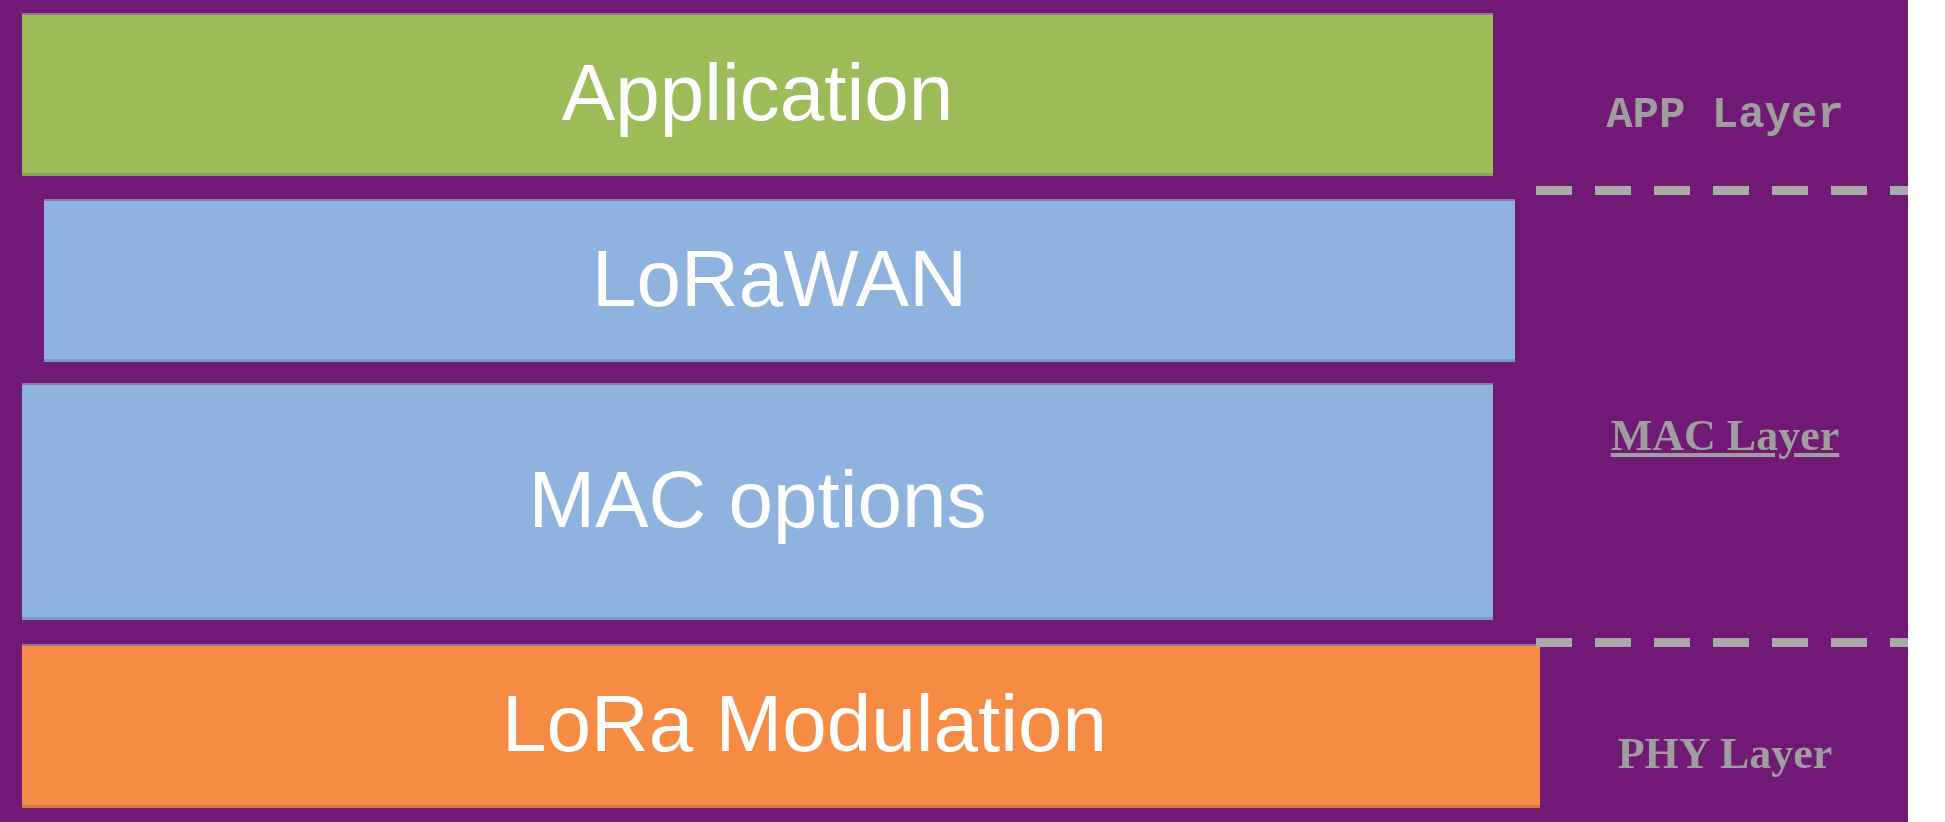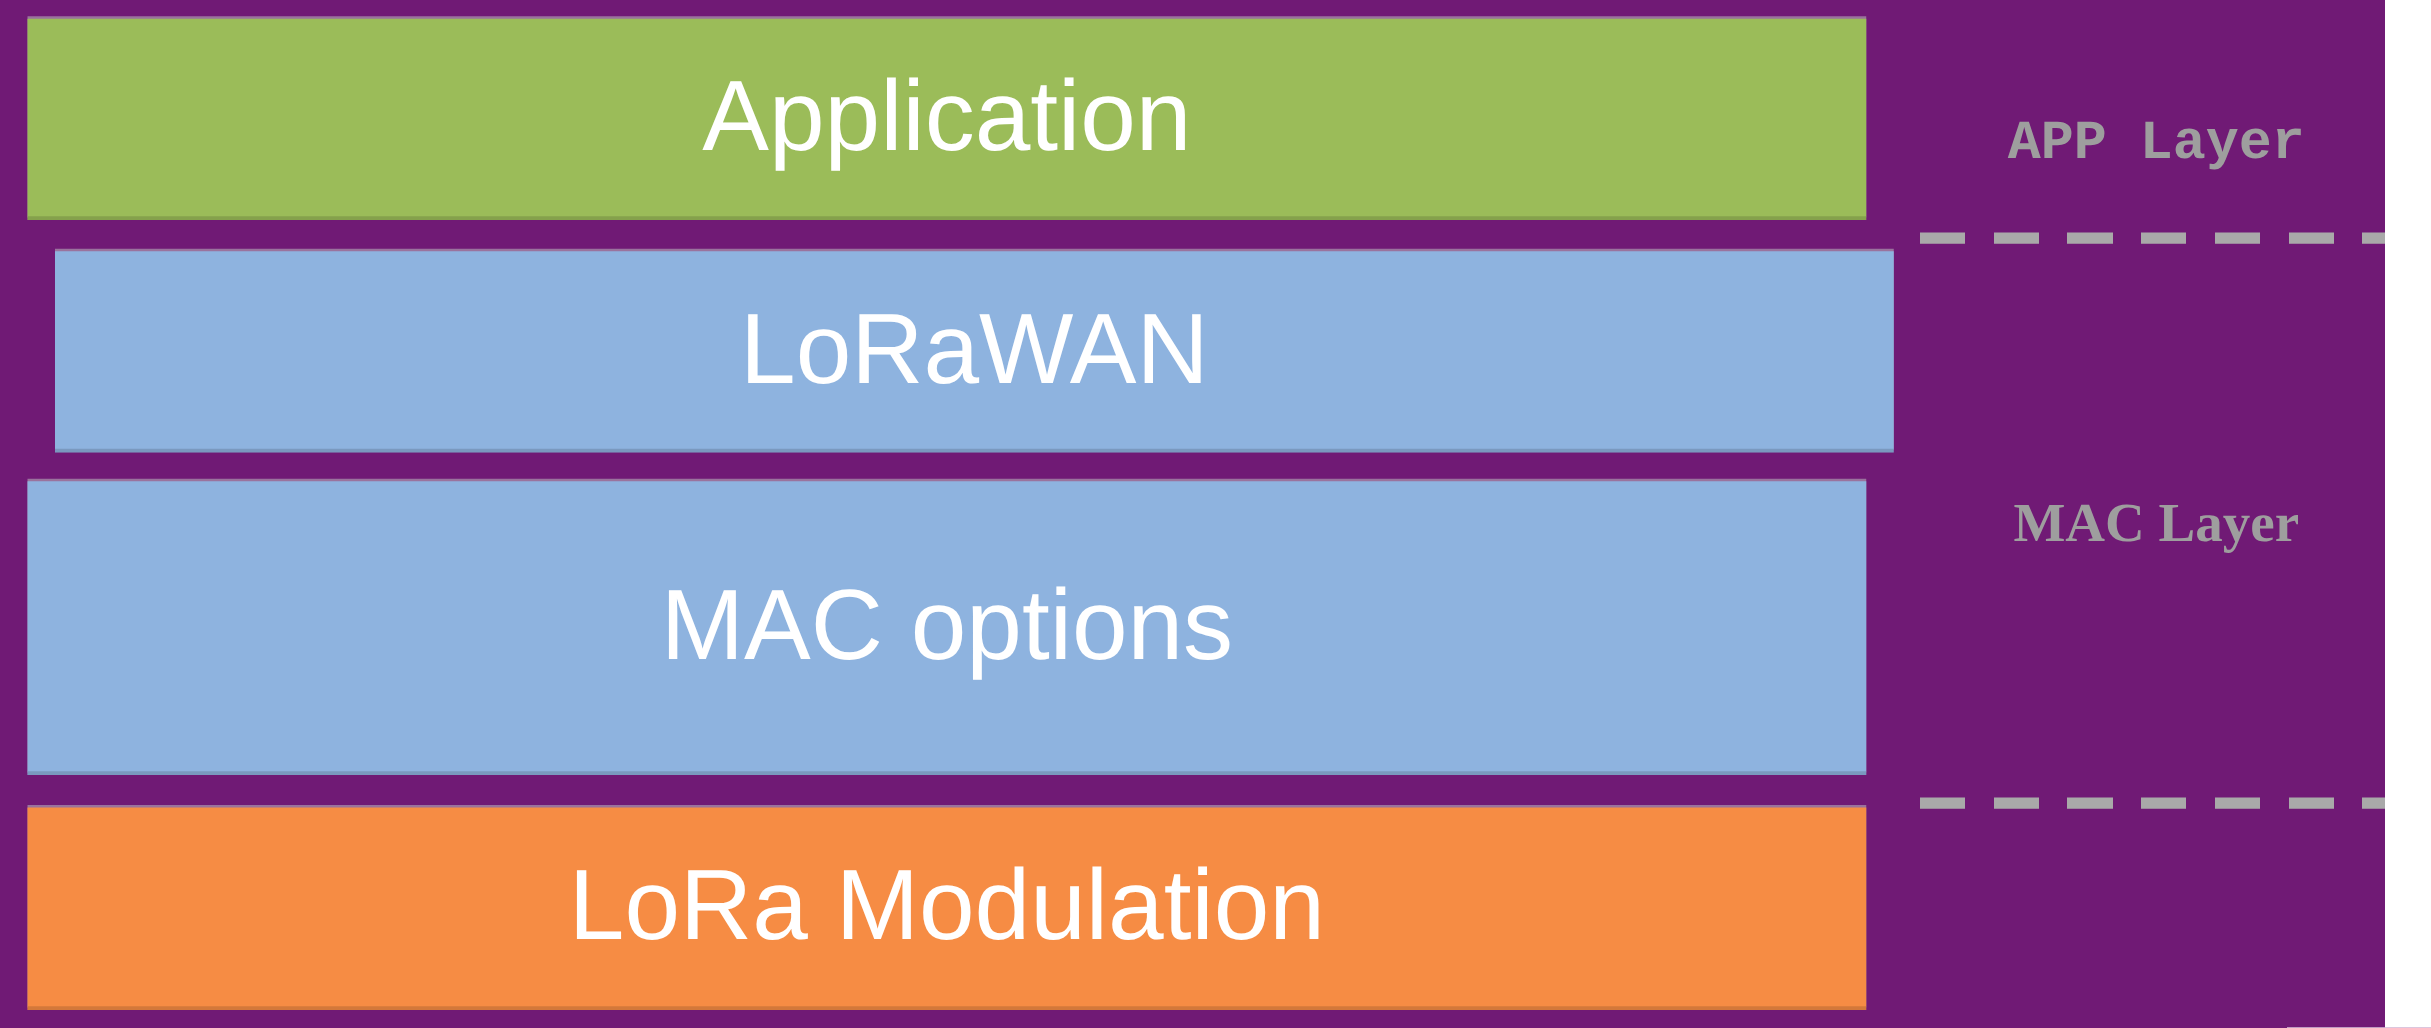--- a/index.html
+++ b/index.html
@@ -30,36 +30,36 @@
     color: #ffffff;
     font-size: 80px;
     line-height: 1;
     white-space: nowrap;
     letter-spacing: 0px;
     padding-bottom: 6px;
   }
   .bar-application    { top: 15px;  height: 161px; }
   .bar-lorawan        { top: 201px; height: 161px; margin-left: 22px; }
   .bar-mac-options    { top: 385px; height: 235px; align-items: center; }
-  .bar-lora-modulation{ top: 646px; height: 162px; }
+  .bar-lora-modulation{ top: 646px; height: 162px; padding-left: 47px; }
 
   
   .layer-label {
     position: absolute;
     left: 1505px;
     width: 440px;
     text-align: center;
     font-family: "Liberation Serif", serif;
     font-weight: bold;
     font-size: 44px;
     line-height: 54px;
     white-space: nowrap;
   }
   .label-app { top: 88px; font-family: Liberation Mono, monospace;  }
-  .label-mac { top: 392px; }
+  .label-mac { top: 409px; text-decoration: underline; }
   .label-phy { top: 727px; }
 
   .dashed-separator {
     position: absolute;
     left: 1536px;
     width: 409px;
     height: 9px;
     background: repeating-linear-gradient(
       90deg,
       currentColor 0px, currentColor 36px,
@@ -91,14 +91,15 @@
   </div>
 
   <div class="layer-label label-app" style="color: rgb(158, 158, 158);">APP Layer</div>
 
   <div class="dashed-separator separator-top" style="color: rgb(169, 169, 169);"></div>
 
   <div class="layer-label label-mac" style="color: rgb(158, 158, 158);">MAC Layer</div>
 
   <div class="dashed-separator separator-bottom" style="color: rgb(169, 169, 169);"></div>
 
+  <div class="layer-label label-phy" style="color: rgb(158, 158, 158);">PHY Layer</div>
 
 </div>
 
 </body></html>

